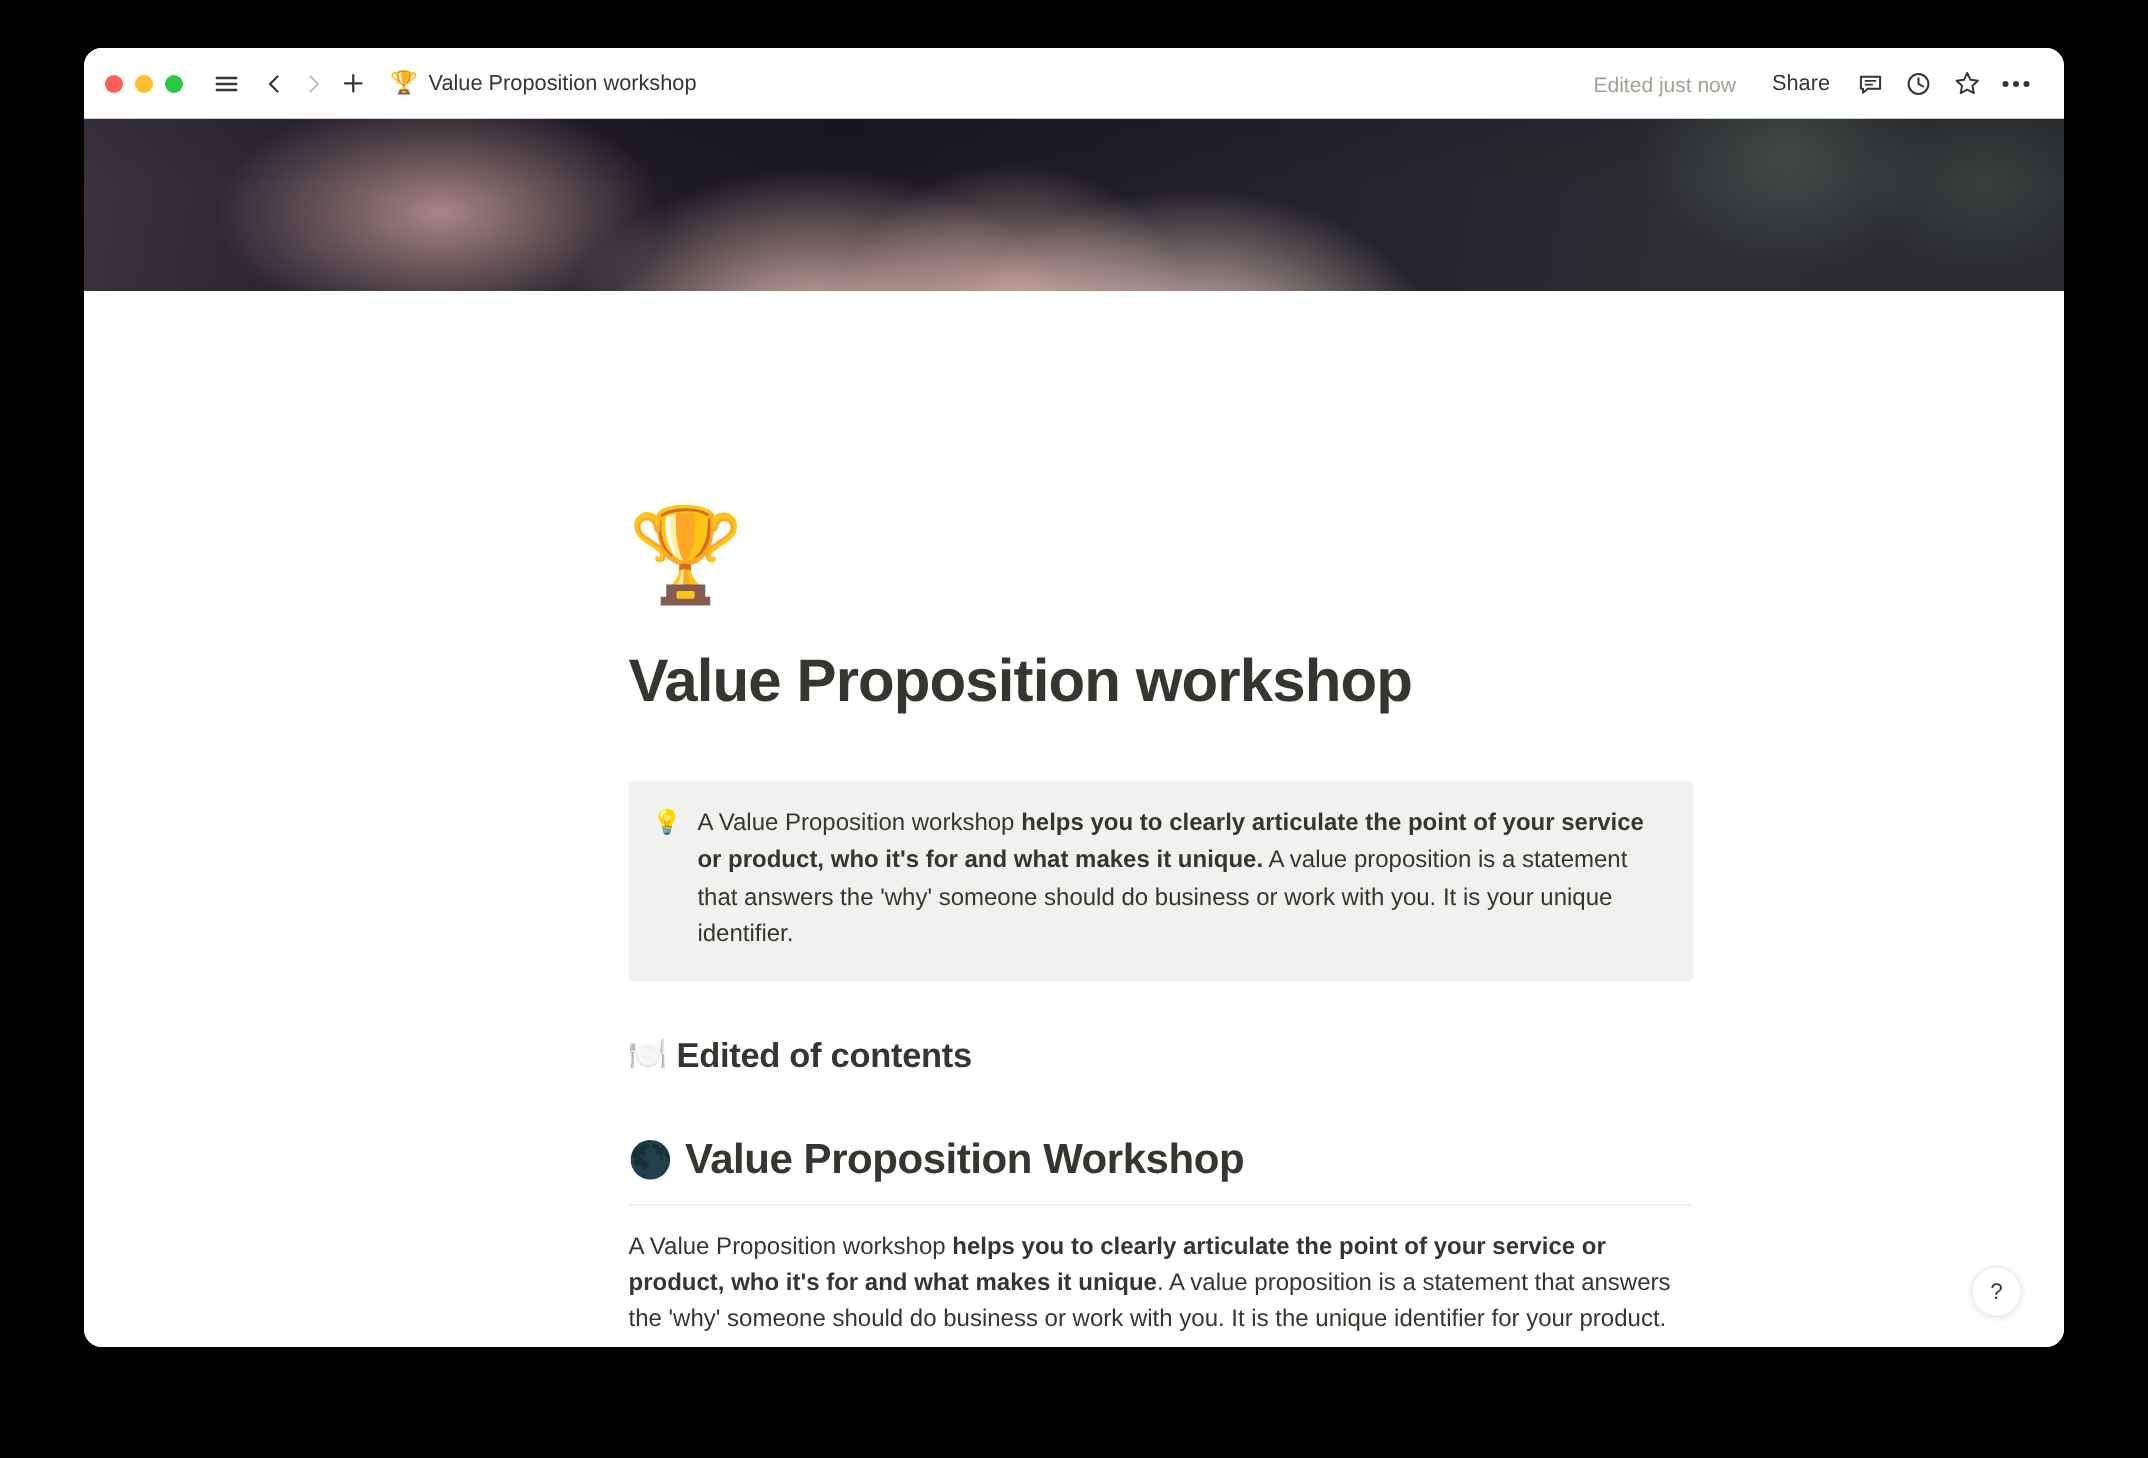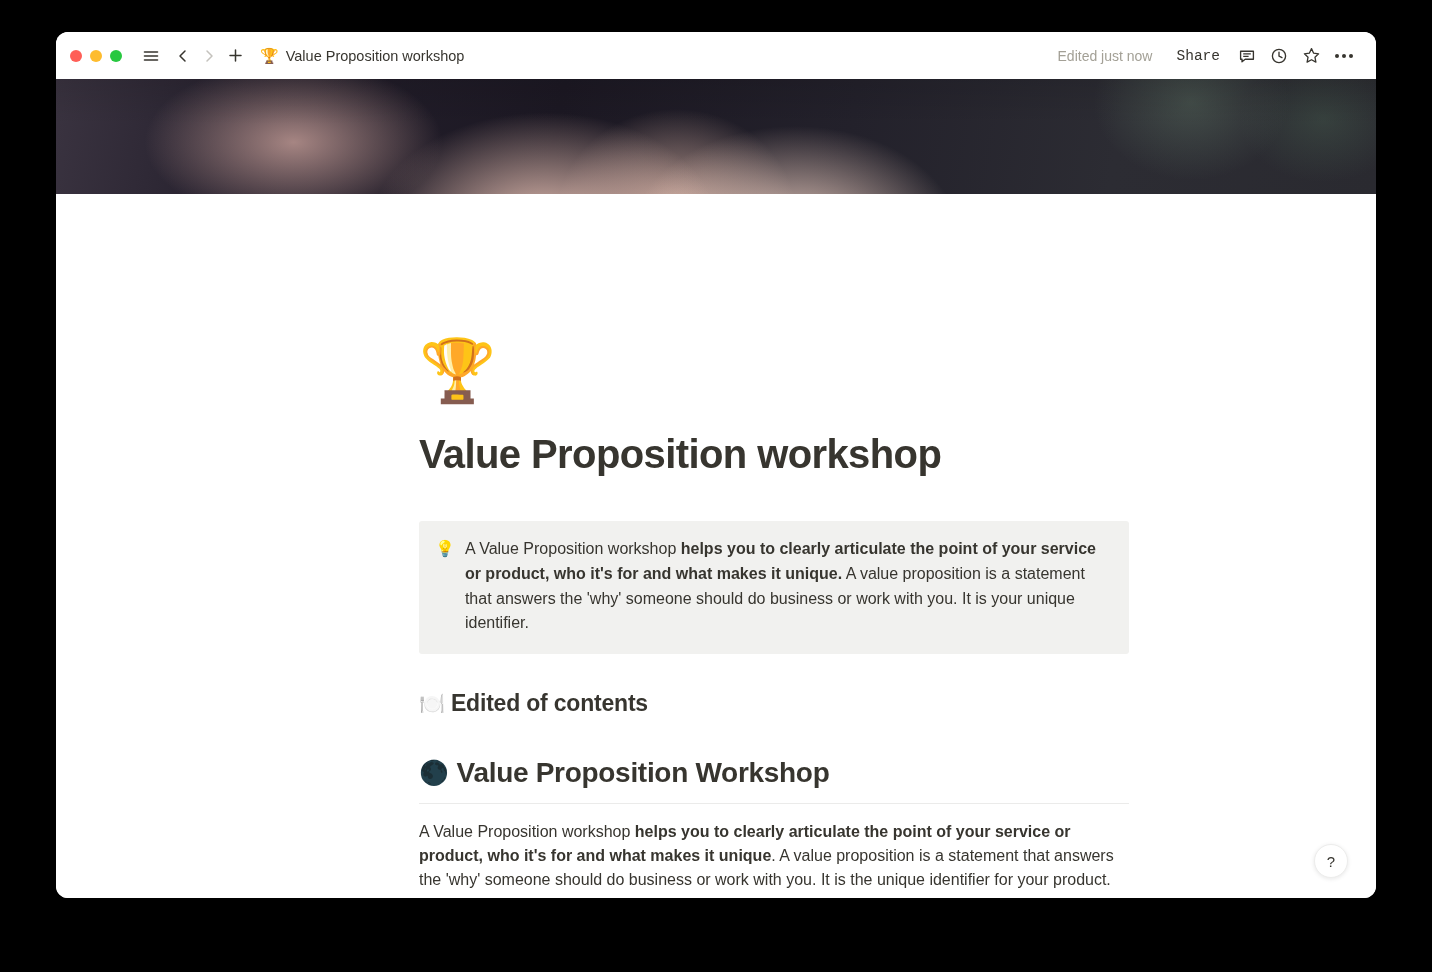--- a/index.html
+++ b/index.html
@@ -86,21 +86,21 @@
     margin-right: 10px;
     white-space: nowrap;
   }
   .share-btn {
     font-size: 14.5px;
     color: #37352f;
     padding: 4px 8px;
     border-radius: 4px;
     background: none;
     border: none;
-    font-family: Liberation Mono, monospace;
+    font-family: Liberation Sans, sans-serif;
     cursor: pointer;
     white-space: nowrap;
   }
   .dots-btn {
     width: 28px; height: 26px;
     display: flex; align-items: center; justify-content: center;
     gap: 3px;
   }
   .dots-btn i {
     width: 4px; height: 4px; border-radius: 50%;

